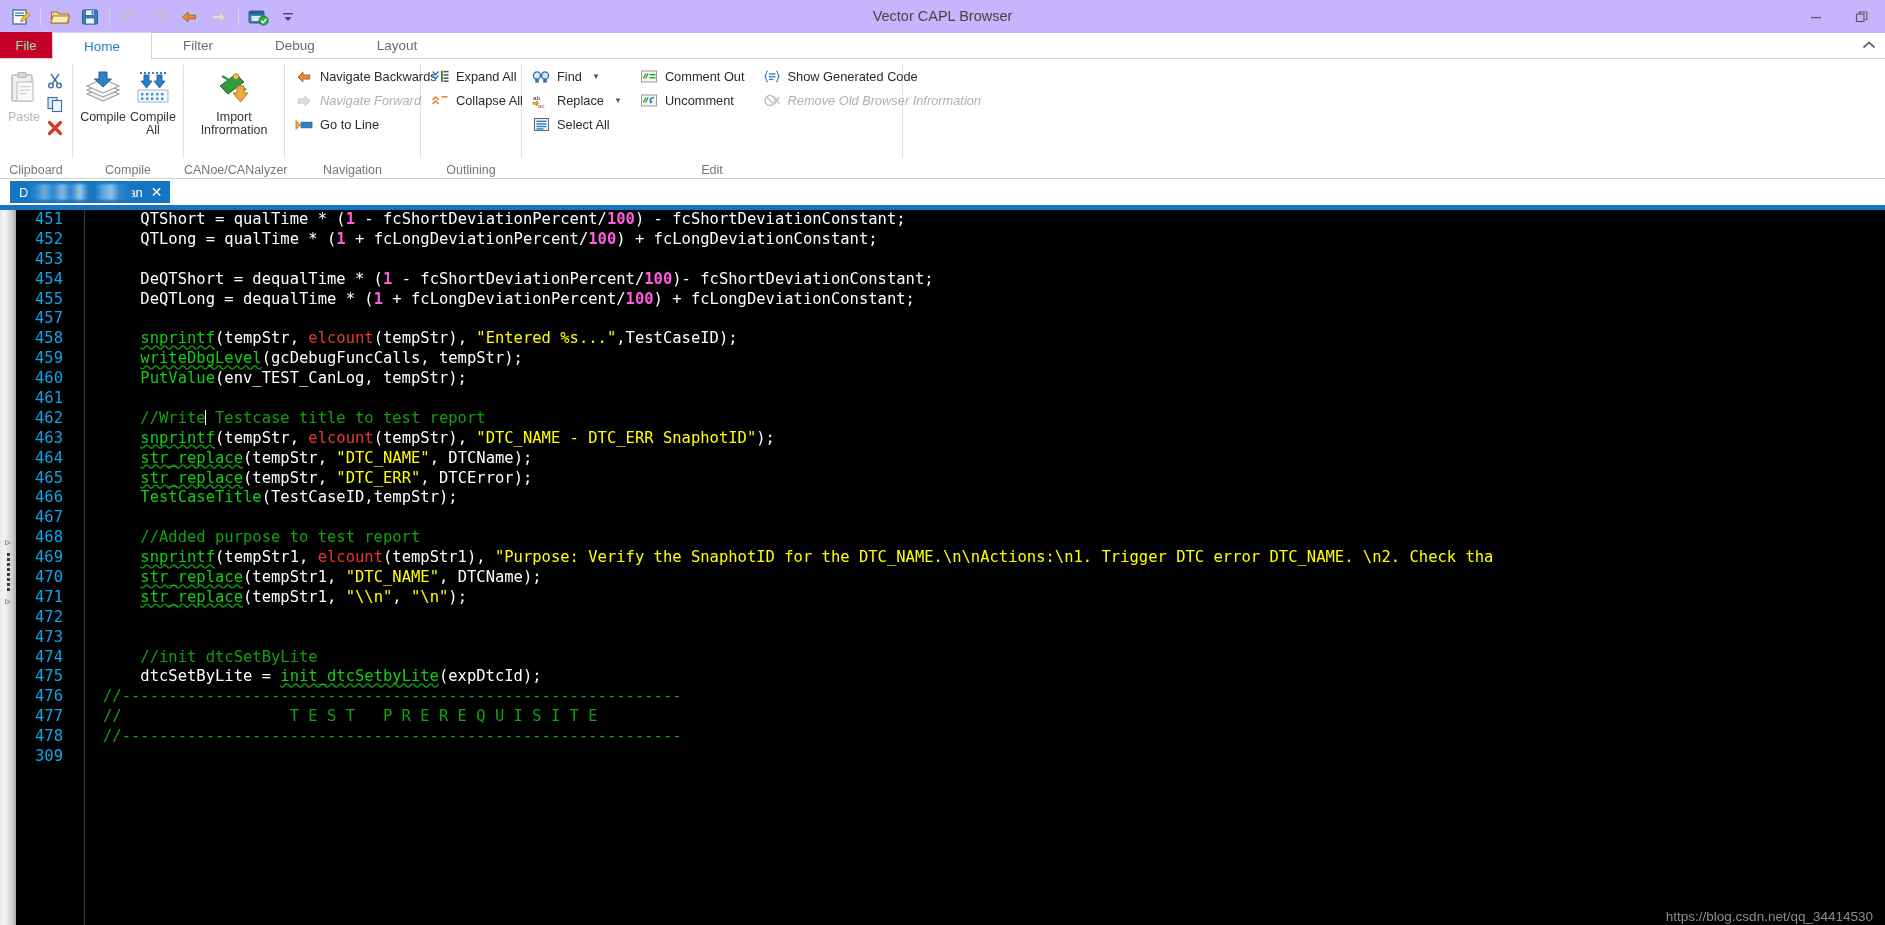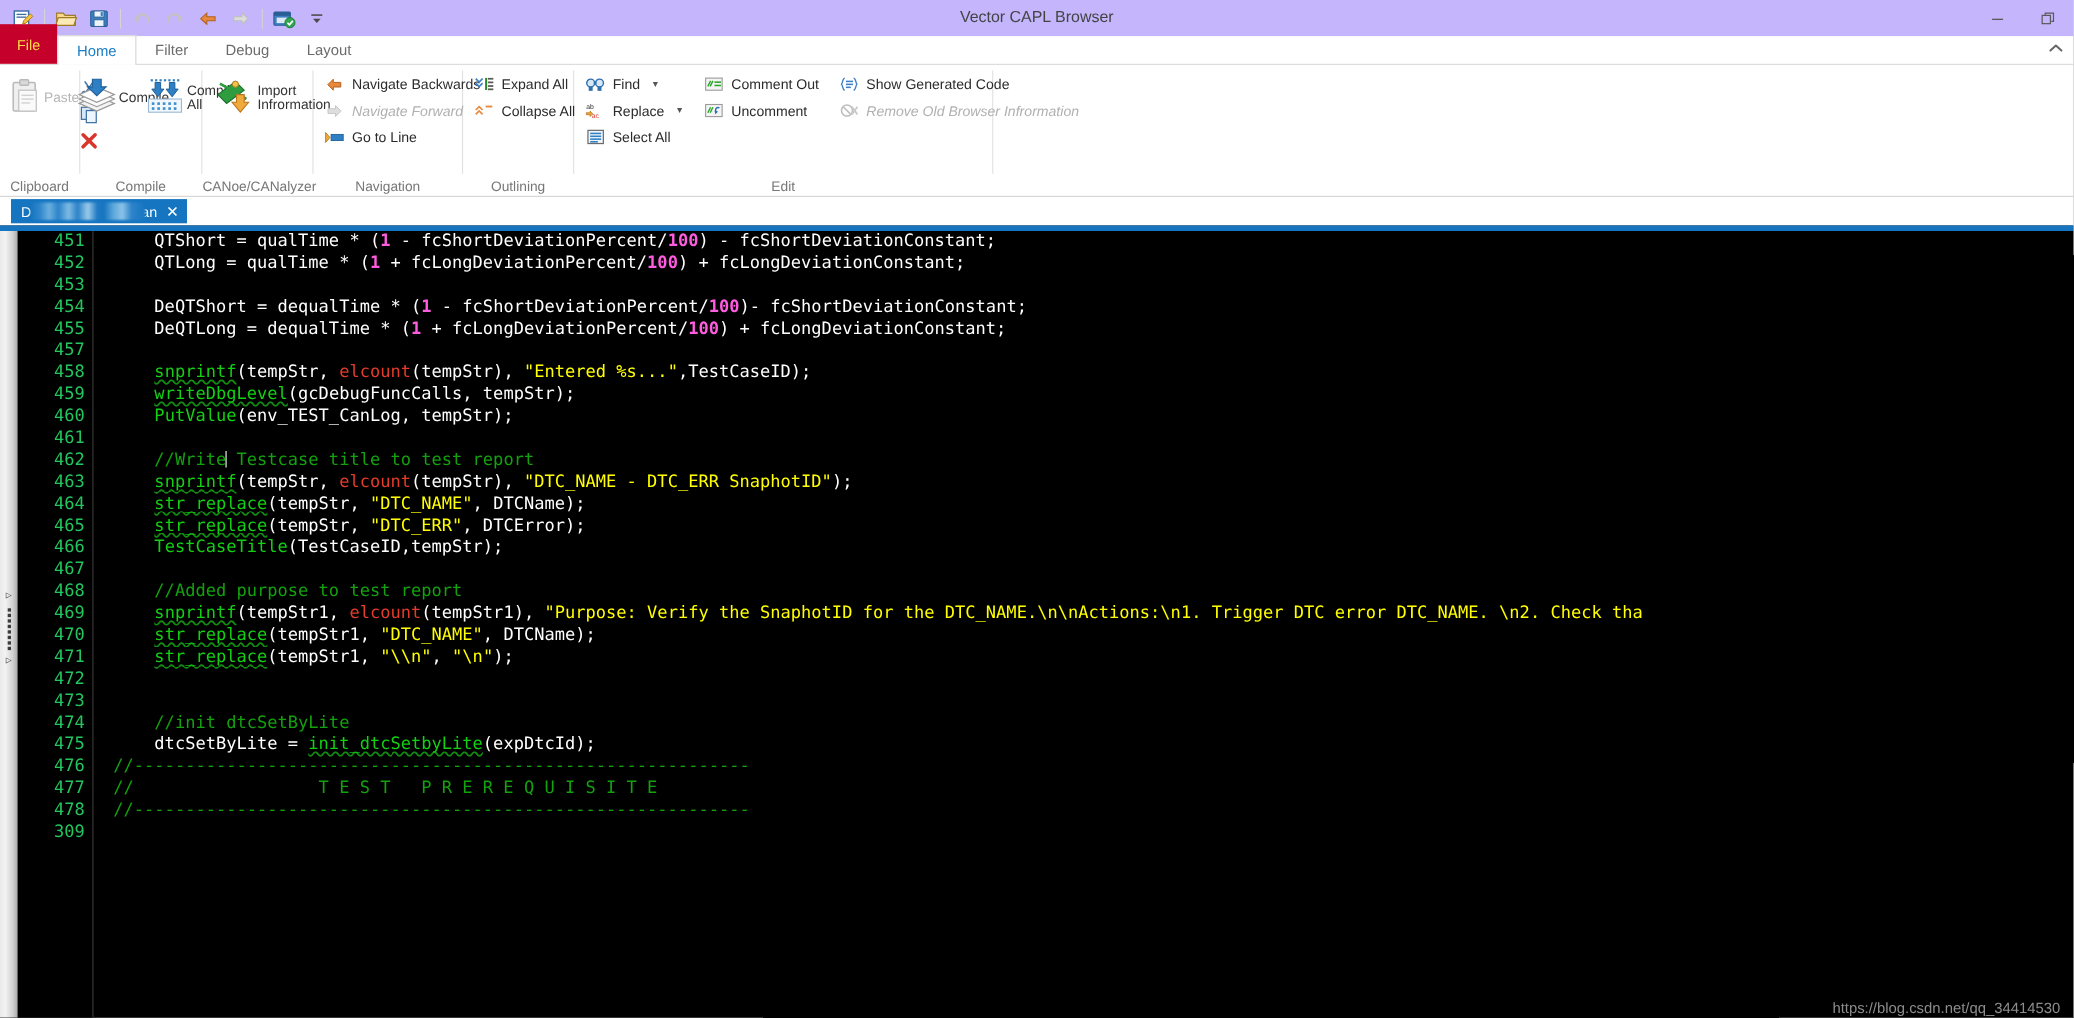--- a/index.html
+++ b/index.html
@@ -29,26 +29,26 @@
   .winbtns { position: absolute; right: 0; top: 0; height: 33px; display: flex; }
   .winbtn { width: 46px; height: 33px; display:flex; align-items:center; justify-content:center; cursor: pointer; }
   .winbtn svg { display:block; }
 
   
   .tabstrip {
     height: 26px; display: flex; align-items: flex-end;
     border-bottom: 1px solid #d4d4d4; background: #fff; position: relative;
   }
   .filetab {
-    background: #c5002a; color: #fde047; font-size: 13px;
-    width: 52px; height: 36px; display: flex; align-items: center; justify-content: center;
+    background: #c5002a; color: #86efac; font-size: 13px;
+    width: 52px; height: 26px; display: flex; align-items: center; justify-content: center;
     cursor: pointer;
   }
   .rtab {
-    font-size: 13.5px; color: #6b6b6b; padding: 0 17px; height: 26px;
+    font-size: 13.5px; color: #6b6b6b; padding: 0 31px; height: 26px;
     display: flex; align-items: center; cursor: pointer; position: relative;
   }
   .rtab.active {
     color: #1b7fc4; background: #fff;
     border-left: 1px solid #d4d4d4; border-right: 1px solid #d4d4d4; border-top: 1px solid #d4d4d4;
     margin-bottom: -1px; height: 27px;
   }
   .ribbon-collapse {
     position: absolute; right: 8px; bottom: 3px; cursor: pointer; color:#666;
   }
@@ -59,22 +59,22 @@
     display: flex; align-items: stretch; position: relative;
   }
   .group { display: flex; flex-direction: column; position: relative; height: 120px; }
   .group-body { flex: 1; display: flex; align-items: flex-start; padding: 4px 6px 0 6px; }
   .group-label {
     height: 17px; font-size: 12.5px; color: #777; text-align: center; line-height: 17px;
   }
   .group-sep { width: 1px; background: #e0e0e0; margin: 5px 0 20px 0; align-self: stretch; }
 
   .bigbtn {
-    display: flex; flex-direction: row; align-items: center; justify-content: flex-start;
-    width: 62px; padding: 4px 2px; cursor: pointer; text-align: left;
+    display: flex; flex-direction: column; align-items: center; justify-content: flex-start;
+    width: 62px; padding: 4px 2px; cursor: pointer; text-align: center;
   }
   .bigbtn .ico { height: 42px; display: flex; align-items: center; justify-content: center; }
   .bigbtn .lbl { font-size: 12.5px; color: #333; line-height: 13px; margin-top: 2px; }
   .bigbtn.disabled .lbl { color: #b6b6b6; }
 
   .smallcol { display: flex; flex-direction: column; gap: 1px; padding-top: 2px; }
   .smallbtn {
     display: flex; align-items: center; gap: 6px; padding: 2px 6px 2px 3px; cursor: pointer;
     font-size: 12.8px; color: #2b2b2b; height: 23px; white-space: nowrap;
   }
@@ -119,22 +119,22 @@
   .leftsplit .dots { display: flex; flex-direction: column; gap: 2px; margin: 6px 0; }
   .leftsplit .dots i { width: 3px; height: 3px; background: #3c3c3c; display: block; }
 
   .gutter-bg {
     position: absolute; left: 16px; top: 0; width: 69px; height: 723px;
     background: #000; border-right: 1px solid #3b3b3b; z-index: 2;
   }
   .code-area { position: absolute; left: 16px; top: 0; right: 0; height: 723px; }
   .line { height: 19.9px; display: flex; white-space: pre; }
   .lnum {
-    width: 69px; flex: 0 0 69px; text-align: right; padding-right: 8px;
-    color: #22c55e; position: relative; z-index: 3;
+    width: 69px; flex: 0 0 69px; text-align: right; padding-right: 22px;
+    color: #0ea5e9; position: relative; z-index: 3;
   }
   .ltext { padding-left: 18px; color: #ffffff; position: relative; z-index: 1; }
 
   
   .t-def  { color: #ffffff; }
   .t-num  { color: #ff5ce0; font-weight: bold; }
   .t-str  { color: #ffff00; }
   .t-com  { color: #13a10e; }
   .t-fn   { color: #13d013; }
   .t-red  { color: #e43b2a; }

